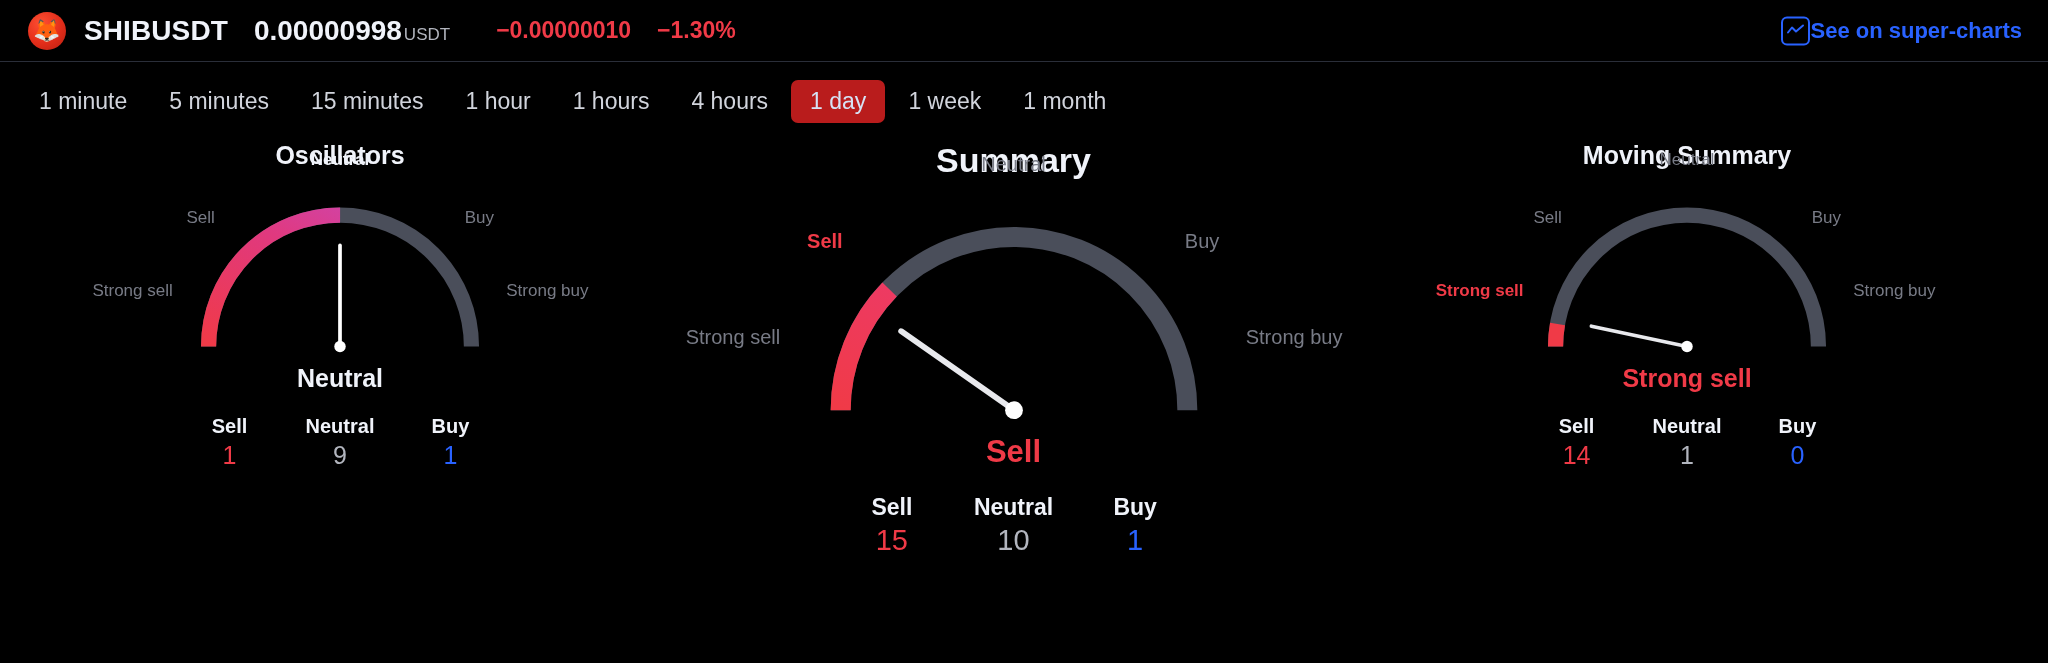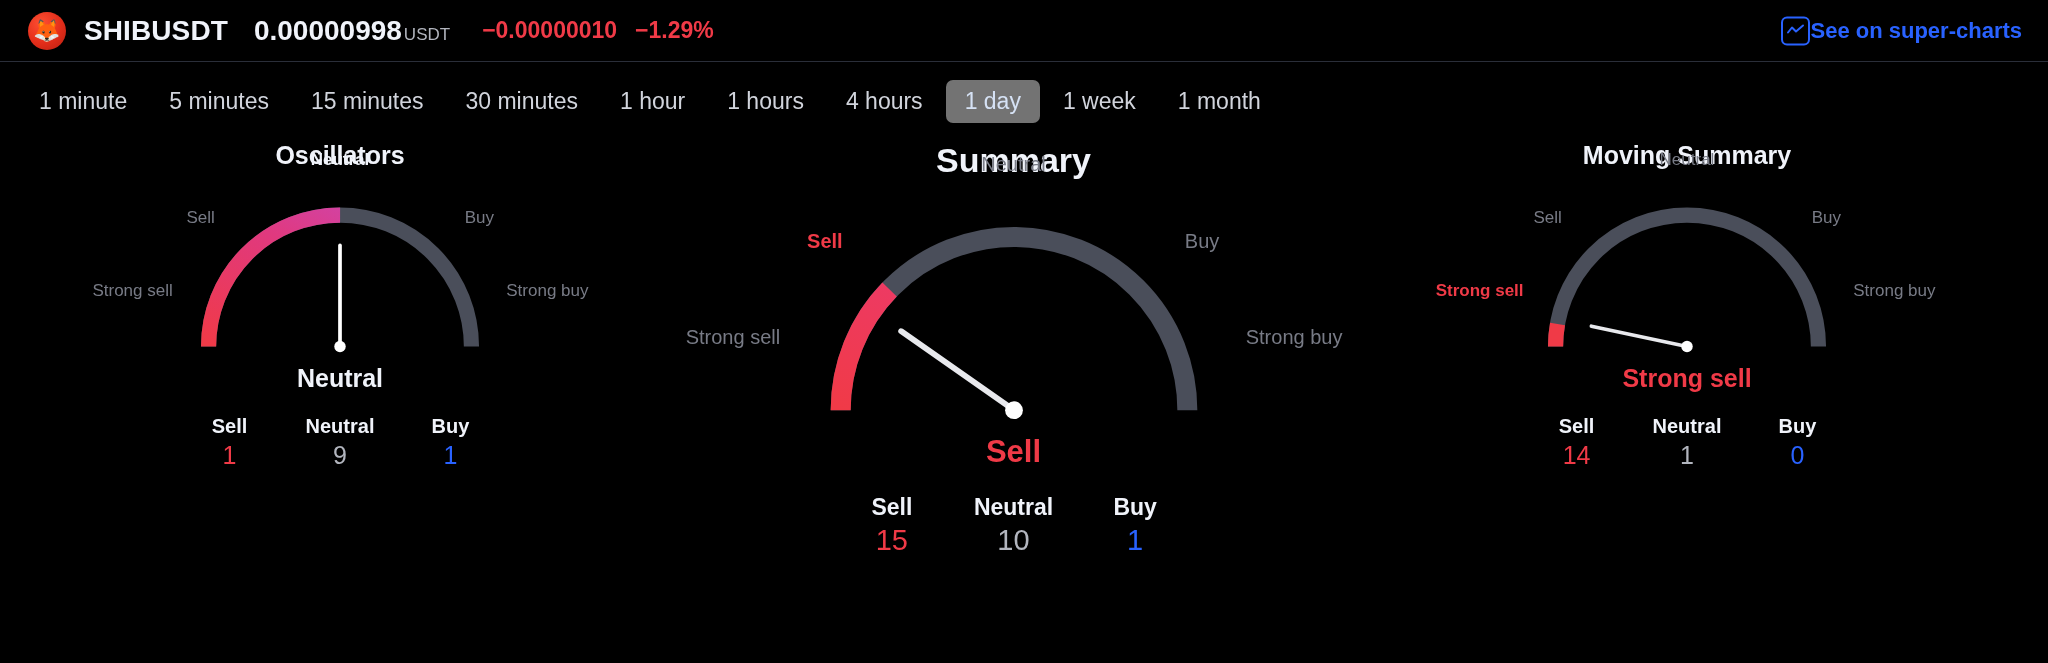--- a/index.html
+++ b/index.html
@@ -42,24 +42,24 @@
     color: #f0f3fa;
   }
   .price-value { font-size: 28px; font-weight: 700; }
   .price-currency {
     font-size: 17px;
     font-weight: 400;
     color: #b2b5be;
     margin-left: 2px;
   }
   .change-wrap {
-    margin-left: 32px;
+    margin-left: 46px;
     display: flex;
     align-items: baseline;
-    gap: 18px;
+    gap: 26px;
     font-size: 23px;
     font-weight: 600;
   }
   .change-abs, .change-pct { color: #f03a47; }
 
   .see-charts {
     position: absolute;
     right: 26px;
     top: 50%;
     transform: translateY(-50%);
@@ -87,21 +87,21 @@
   }
   .tab {
     font-size: 23px;
     color: #d1d4dc;
     padding: 8px 19px;
     border-radius: 7px;
     cursor: pointer;
     white-space: nowrap;
   }
   .tab.active {
-    background: #737373;
+    background: #b91c1c;
     color: #d6e2f5;
   }
 
   
   .gauges {
     display: flex;
     align-items: flex-start;
     justify-content: space-between;
     padding: 18px 81px 0 60px;
     position: relative;
@@ -202,37 +202,36 @@
   <div class="logo-badge">
     <span>🦊</span>
   </div>
   <div class="ticker-symbol">SHIBUSDT</div>
   <div class="price-wrap">
     <span class="price-value">0.00000998</span>
     <span class="price-currency">USDT</span>
   </div>
   <div class="change-wrap">
     <span class="change-abs">−0.00000010</span>
-    <span class="change-pct">−1.29%</span>
+    <span class="change-pct">−1.30%</span>
   </div>
   <a class="see-charts">
     <span class="chart-ico">
       <svg width="19" height="14" viewBox="0 0 19 14" fill="none">
         <polyline points="2,9 6,4 10,8 17,2" stroke="#2962ff" stroke-width="2" stroke-linecap="round" stroke-linejoin="round" fill="none"></polyline>
       </svg>
     </span>
     <span>See on super-charts</span>
   </a>
 </div>
 
 <div class="tabs">
   <div class="tab">1 minute</div>
   <div class="tab">5 minutes</div>
   <div class="tab">15 minutes</div>
-  <div class="tab">30 minutes</div>
   <div class="tab">1 hour</div>
   <div class="tab">1 hours</div>
   <div class="tab">4 hours</div>
   <div class="tab active">1 day</div>
   <div class="tab">1 week</div>
   <div class="tab">1 month</div>
 </div>
 
 <div class="gauges">
 

